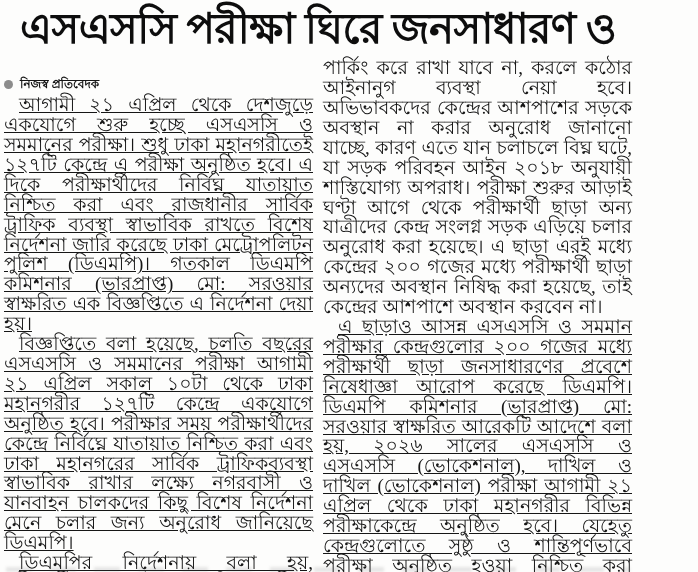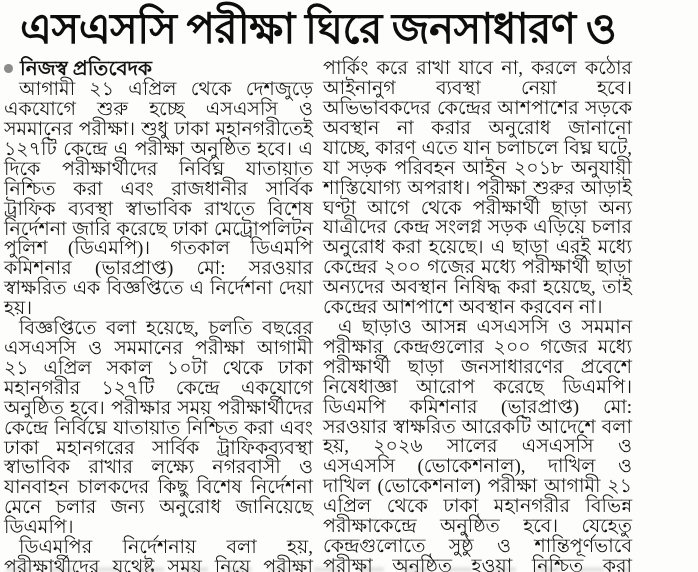--- a/index.html
+++ b/index.html
@@ -39,38 +39,38 @@
   }
   .col{
     flex:1 1 0;
     min-width:0;
   }
   .byline{
     display:flex;
     align-items:center;
     gap:7px;
     font-weight:bold;
-    font-size:20px;
+    font-size:12px;
     line-height:20px;
-    margin:0 0 1px 0;
+    margin:16px 0 1px 0;
   }
   .byline .dot{
     width:9px;height:9px;border-radius:50%;
     background:var(--bullet);
     flex:0 0 auto;
   }
   .para{
     font-size:19px;
     line-height:19.9px;
     text-align:justify;
     text-justify:inter-word;
     word-spacing:0.5px;
     color:#161616;
   }
-  .para.indent{text-indent:15px;}
+  .para.indent{text-indent:15px;text-decoration:underline;}
   .para.jlast{text-align-last:justify;}
   
   .remnant{
     position:absolute;
     left:6px;right:6px;bottom:0;
     height:5px;
     background:repeating-linear-gradient(
       90deg,
       rgba(90,90,90,0.28) 0 26px,
       rgba(0,0,0,0) 26px 44px

